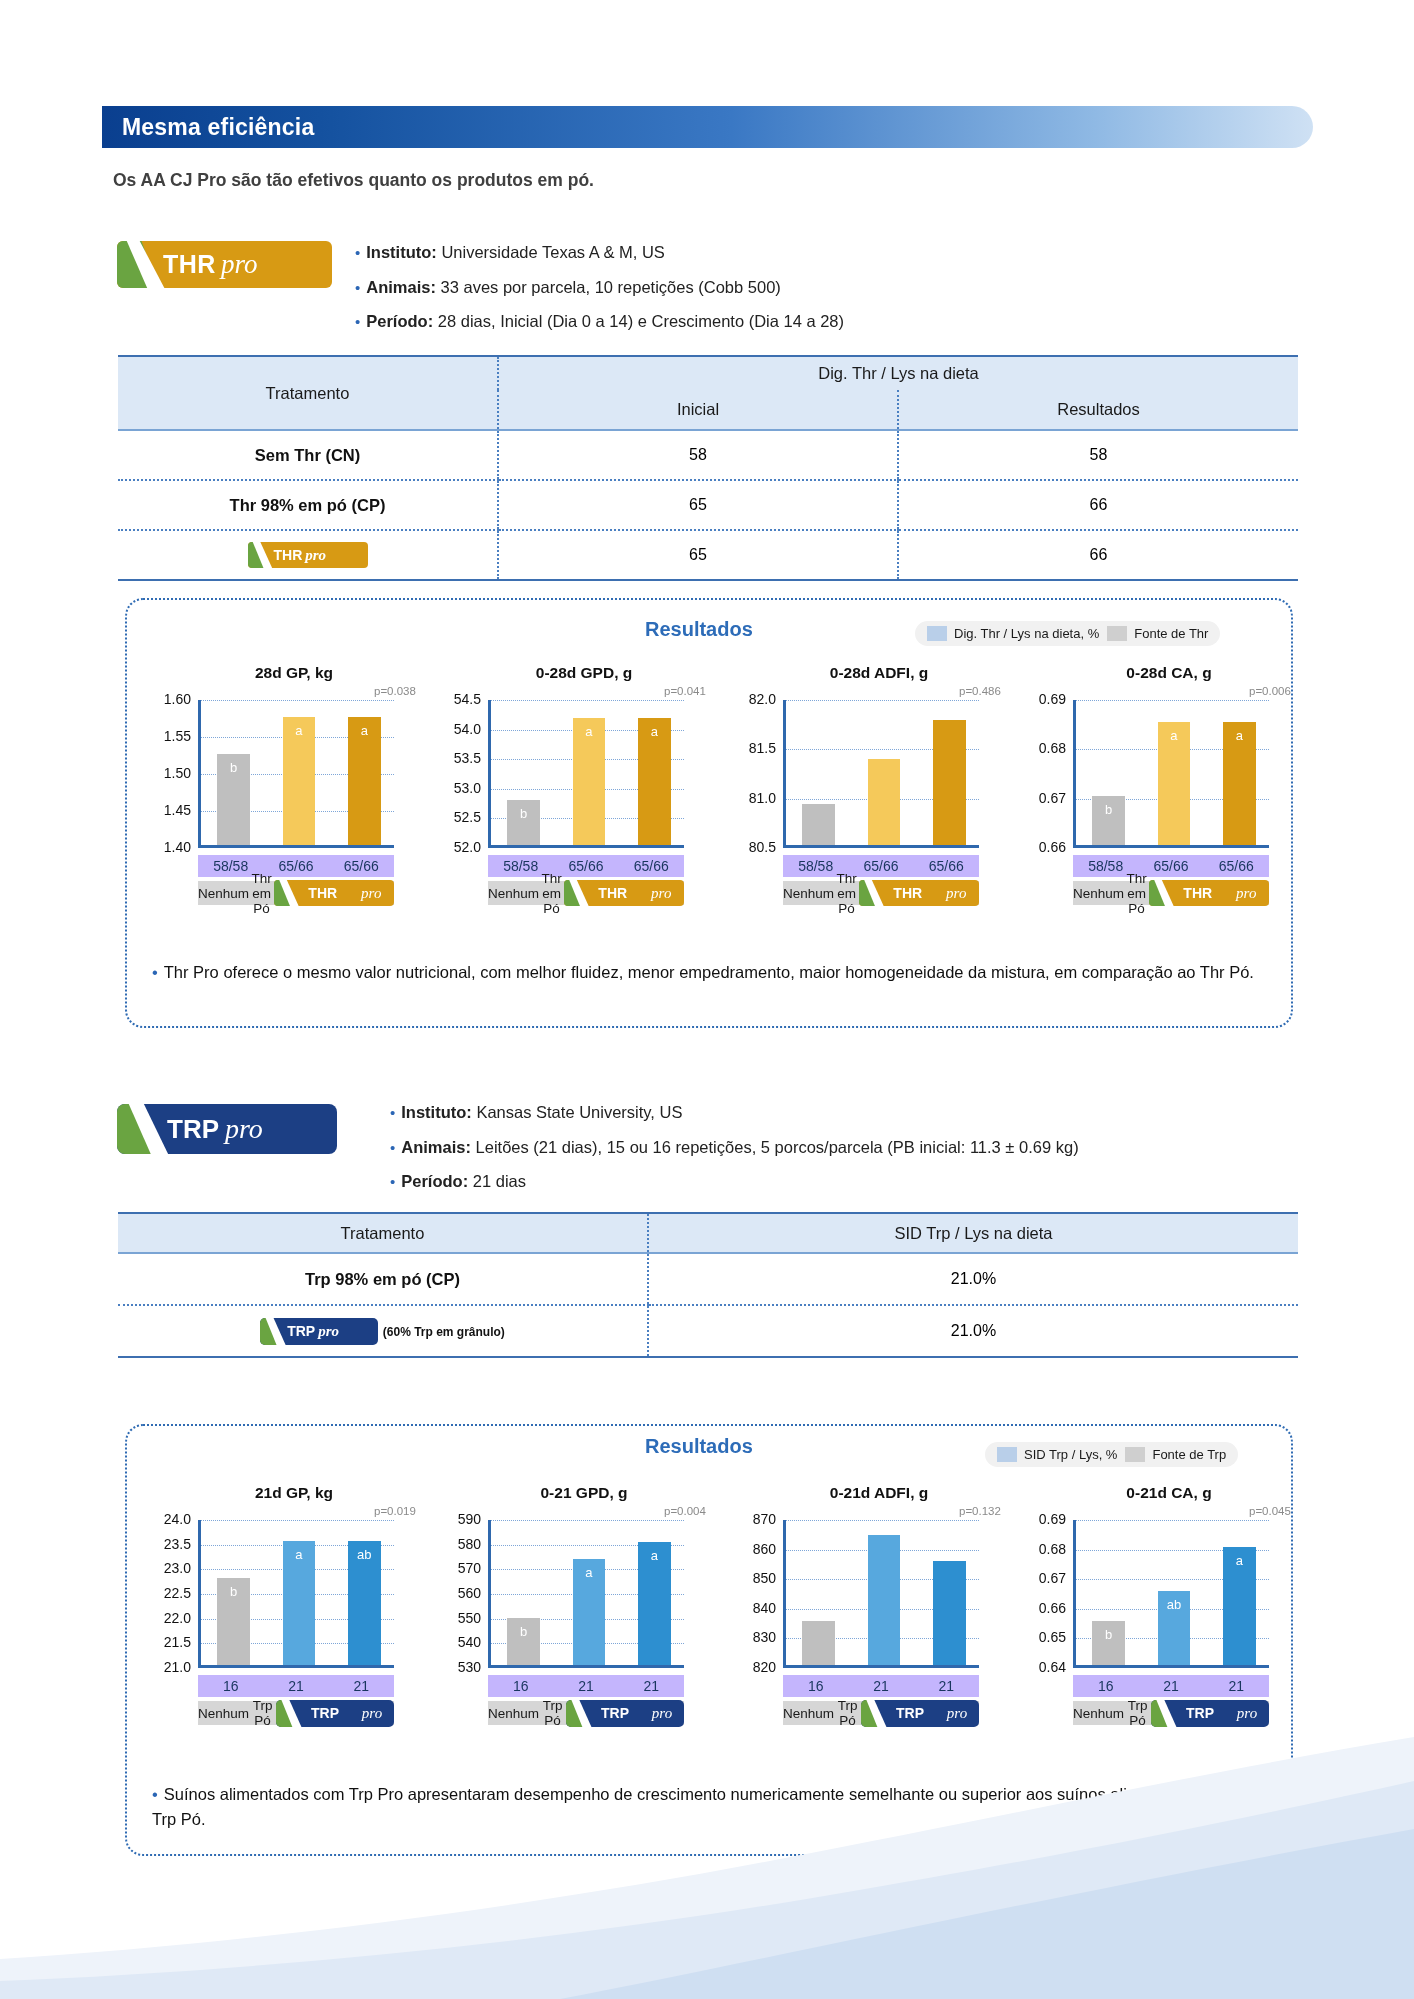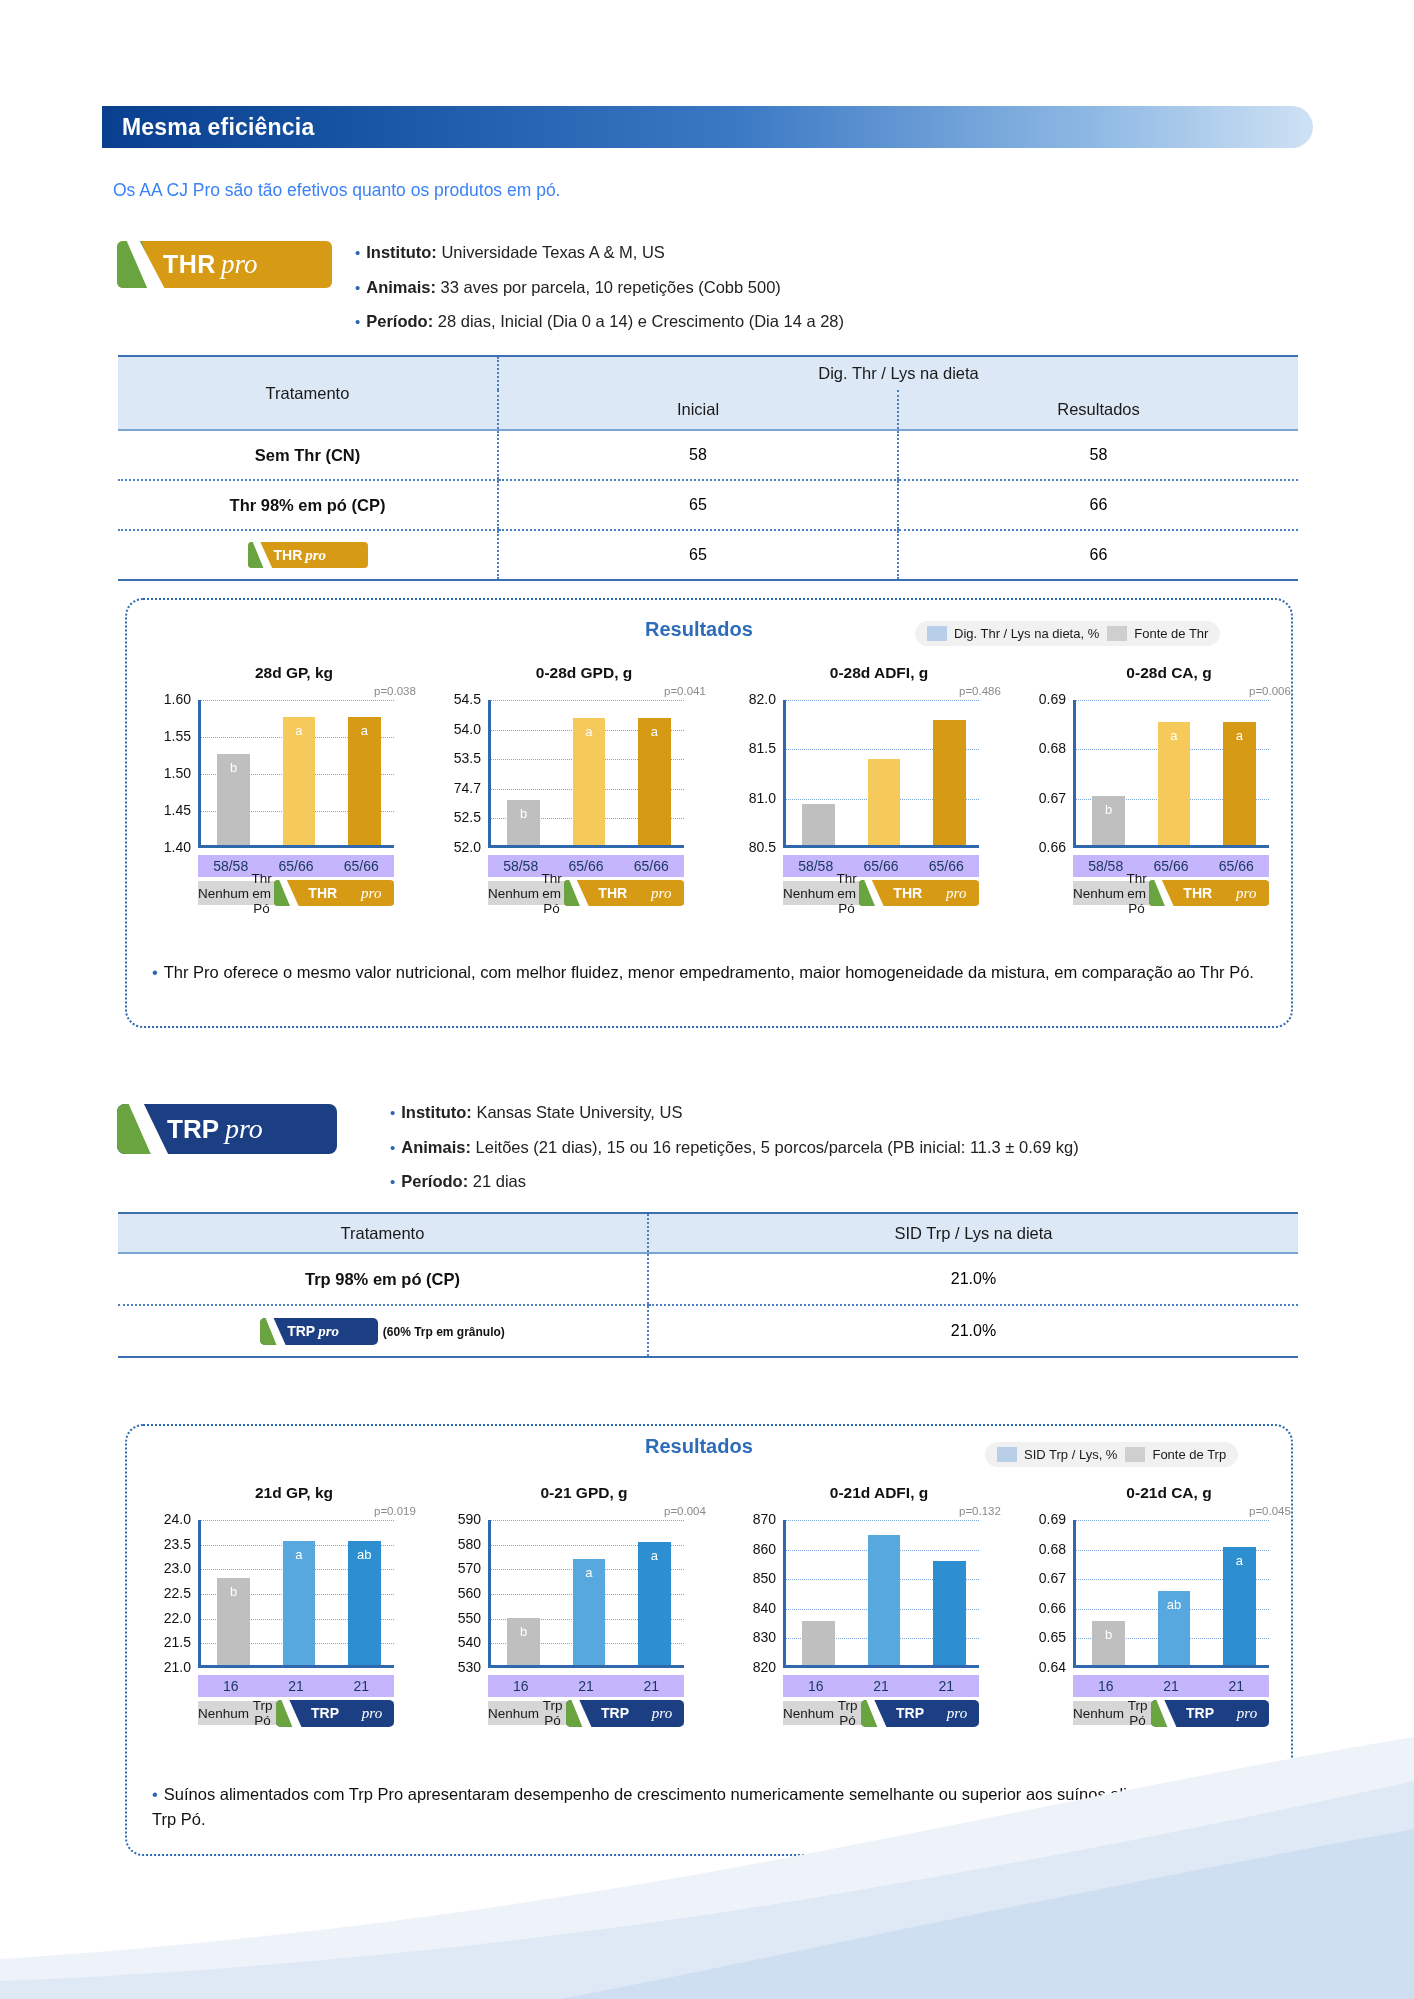--- a/index.html
+++ b/index.html
@@ -20,22 +20,22 @@
     position: absolute; left: 102px; top: 106px; width: 1211px; height: 42px;
     background: linear-gradient(90deg, #0a3f8f 0%, #14519f 18%, #3a78c4 52%, #8fb9e4 82%, #cfe1f4 100%);
     border-radius: 0 21px 21px 0;
     display: flex; align-items: center;
   }
   .banner-title {
     color: #ffffff; font-size: 23px; font-weight: bold; padding-left: 20px; letter-spacing: .2px;
   }
 
   .intro {
-    position: absolute; left: 113px; top: 180px;
-    font-size: 17.5px; font-weight: normal; color: #3b82f6;
+    position: absolute; left: 113px; top: 170px;
+    font-size: 17.5px; font-weight: bold; color: #404040;
   }
 
   
   .logo-thr {
     position: absolute; left: 117px; top: 241px; width: 215px; height: 47px;
     background: #d79a14; border-radius: 6px; overflow: hidden;
     display: flex; align-items: center;
   }
   .logo-thr .leaf {
     position: absolute; left: -4px; top: -2px; width: 48px; height: 52px;
@@ -263,21 +263,21 @@
         <div class="bar" style="left:81.66666666666666px; width:32.666666666666664px; height:127.27999999999992px; background:#f5c95a;">
           <div class="bar-letter" style="top:6px;">a</div>
         </div>
         <div class="bar" style="left:147px; width:32.666666666666664px; height:127.27999999999992px; background:#d79a14;">
           <div class="bar-letter" style="top:6px;">a</div>
         </div>
       </div>
       <div class="ytick" style="left:0px; top:23px; width:51px;">54.5</div>
       <div class="ytick" style="left:0px; top:52.599999999999994px; width:51px;">54.0</div>
       <div class="ytick" style="left:0px; top:82.2px; width:51px;">53.5</div>
-      <div class="ytick" style="left:0px; top:111.8px; width:51px;">74.7</div>
+      <div class="ytick" style="left:0px; top:111.8px; width:51px;">53.0</div>
       <div class="ytick" style="left:0px; top:141.4px; width:51px;">52.5</div>
       <div class="ytick" style="left:0px; top:171px; width:51px;">52.0</div>
       <div class="xband" style="left:58px; top:187px; width:196px;">
         <span>58/58</span>
         <span>65/66</span>
         <span>65/66</span>
       </div>
       <div class="sband" style="left:58px; top:213px; width:196px;">
         <span>Nenhum</span>
         <span>Thr em Pó</span>

